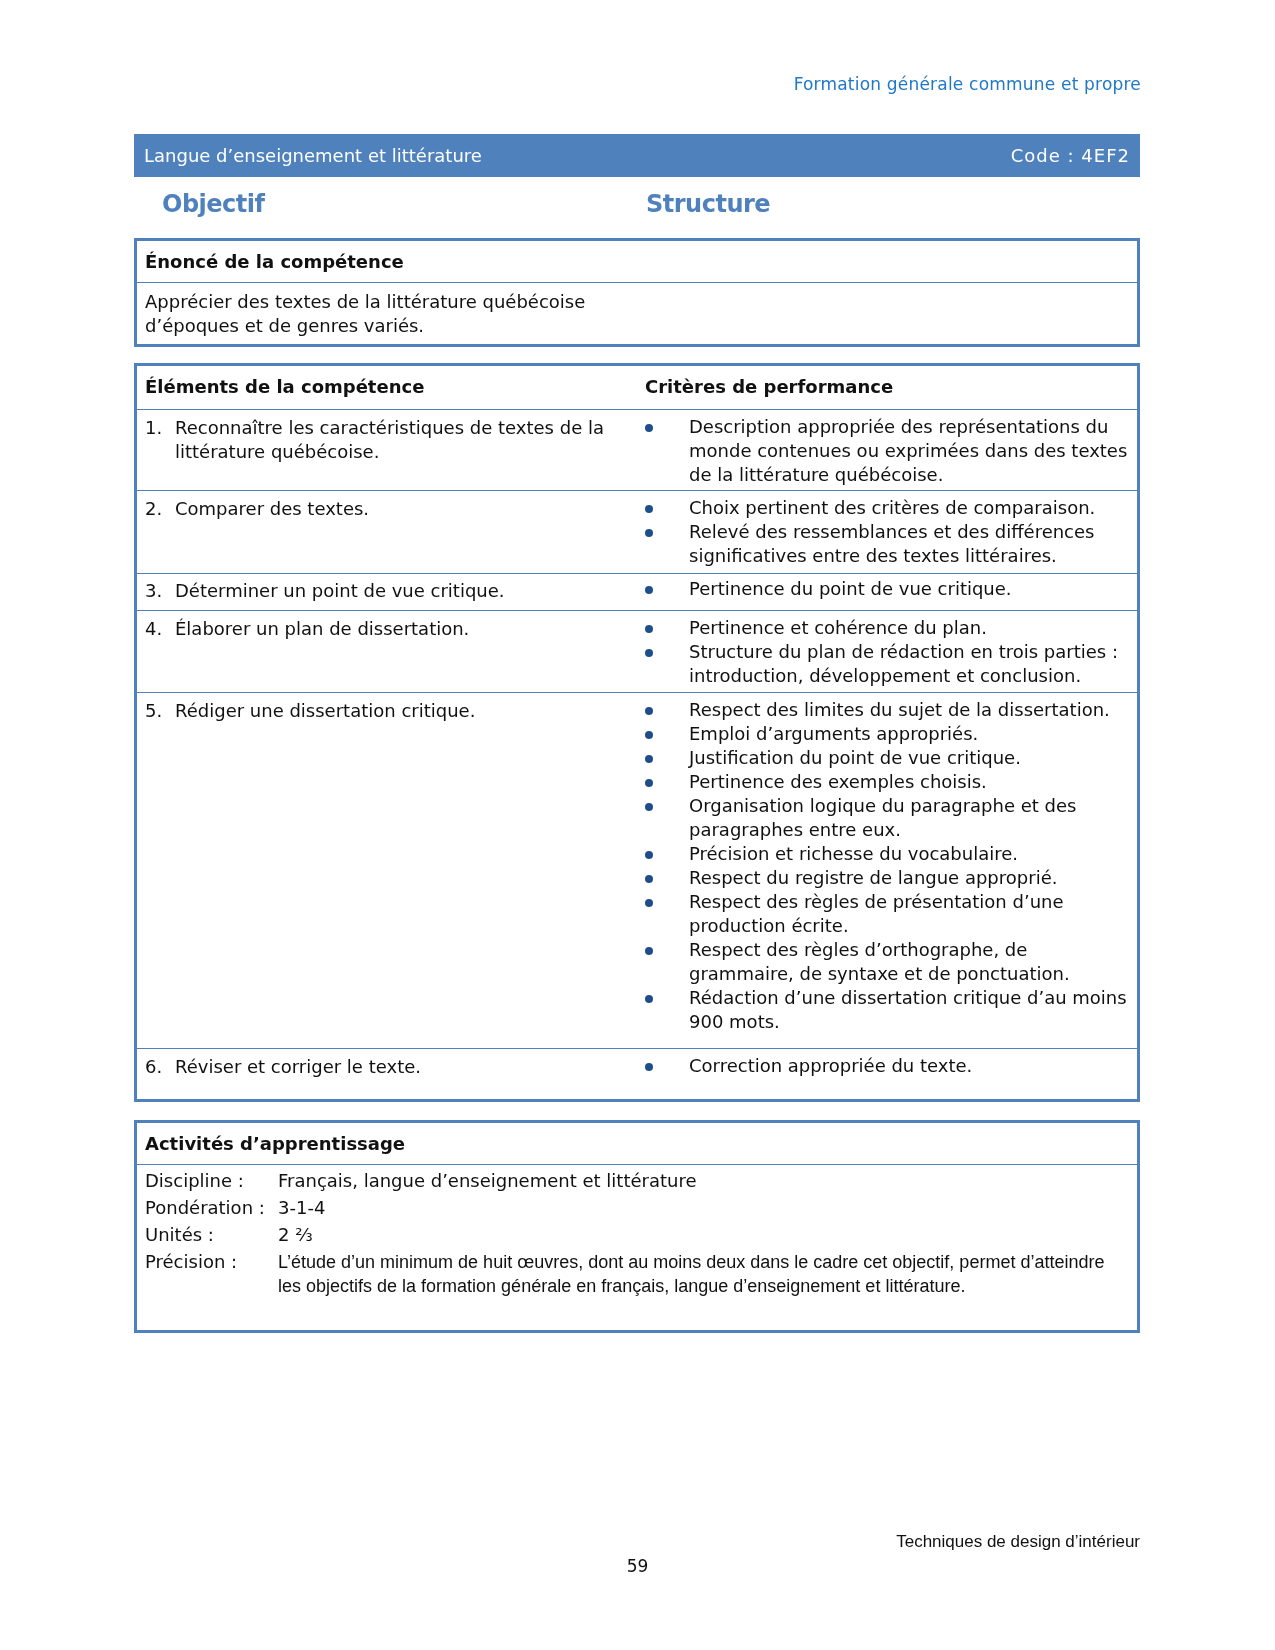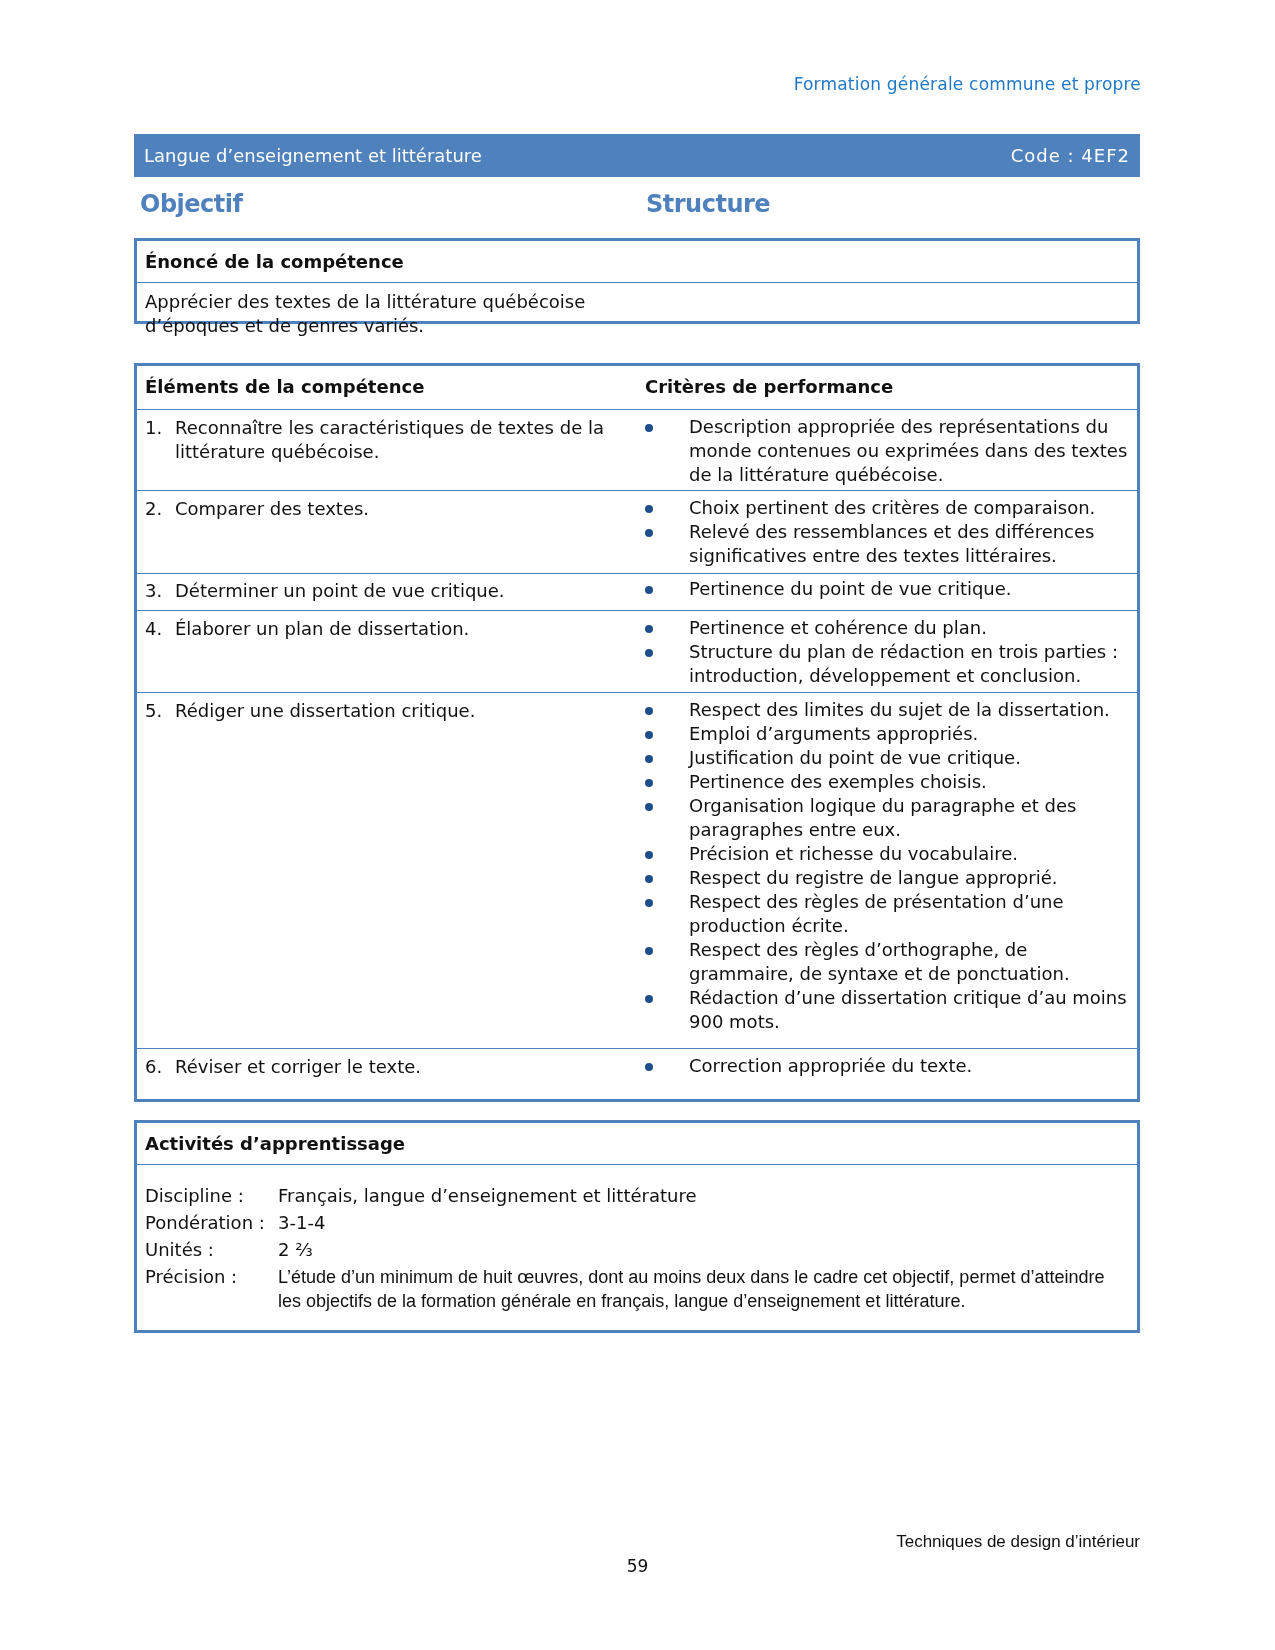--- a/index.html
+++ b/index.html
@@ -16,44 +16,44 @@
   .cell-txt { font-size: 18px; line-height: 24px; padding: 6px 8px; }
   .col-left { width: 500px; box-sizing: border-box; }
   .col-right { flex: 1; box-sizing: border-box; }
   .num-item { display: flex; font-size: 18px; line-height: 24px; padding: 6px 8px 10px 8px; }
   .num-item .n { width: 30px; flex: none; }
   .bullets { padding: 5px 8px 6px 8px; font-size: 18px; line-height: 24px; }
   .bullet { display: flex; }
   .bullet .dot { width: 44px; flex: none; position: relative; }
   .bullet .dot::before { content: ""; position: absolute; left: 0; top: 9px; width: 8px; height: 8px; border-radius: 50%; background: #1f4e8c; }
   .bullet .txt { flex: 1; }
-  .act-grid { padding: 4px 8px 12px 8px; font-size: 18px; line-height: 24px; margin-top: 15px; }
+  .act-grid { padding: 4px 8px 12px 8px; font-size: 18px; line-height: 24px; }
   .act-row { display: flex; margin-bottom: 3px; }
   .act-row .lab { width: 133px; flex: none; }
   .act-row .val { flex: 1; }
   .act-row .val.arial { font-family: "Liberation Sans", sans-serif; }
   .footer-title { position: absolute; top: 1532px; right: 135px; font-family: "Liberation Sans", sans-serif; font-size: 17px; color: #111; }
   .page-num { position: absolute; top: 1556px; left: 0; width: 1275px; text-align: center; font-size: 17px; }
 </style>
 </head>
 <body>
 
 <div class="page-header-right">Formation générale commune et propre</div>
 
 <div class="banner">
   <span>Langue d’enseignement et littérature</span>
   <span class="code">Code : 4EF2</span>
 </div>
 
 <div class="subtitles">
-  <span class="t" style="left:6px">Objectif</span>
+  <span class="t" style="left:28px">Objectif</span>
   <span class="t" style="left:512px">Structure</span>
 </div>
 
-<div class="box" style="top:238px;height:86px;">
+<div class="box" style="top:238px;height:109px;">
   <div class="row">
     <div class="hdr">Énoncé de la compétence</div>
   </div>
   <div class="row">
     <div class="cell-txt" style="width:470px;padding-top:7px;">Apprécier des textes de la littérature québécoise d’époques et de genres variés.</div>
   </div>
 </div>
 
 <div class="box" style="top:363px;height:739px;">
   <div class="row" style="height:43px;">

